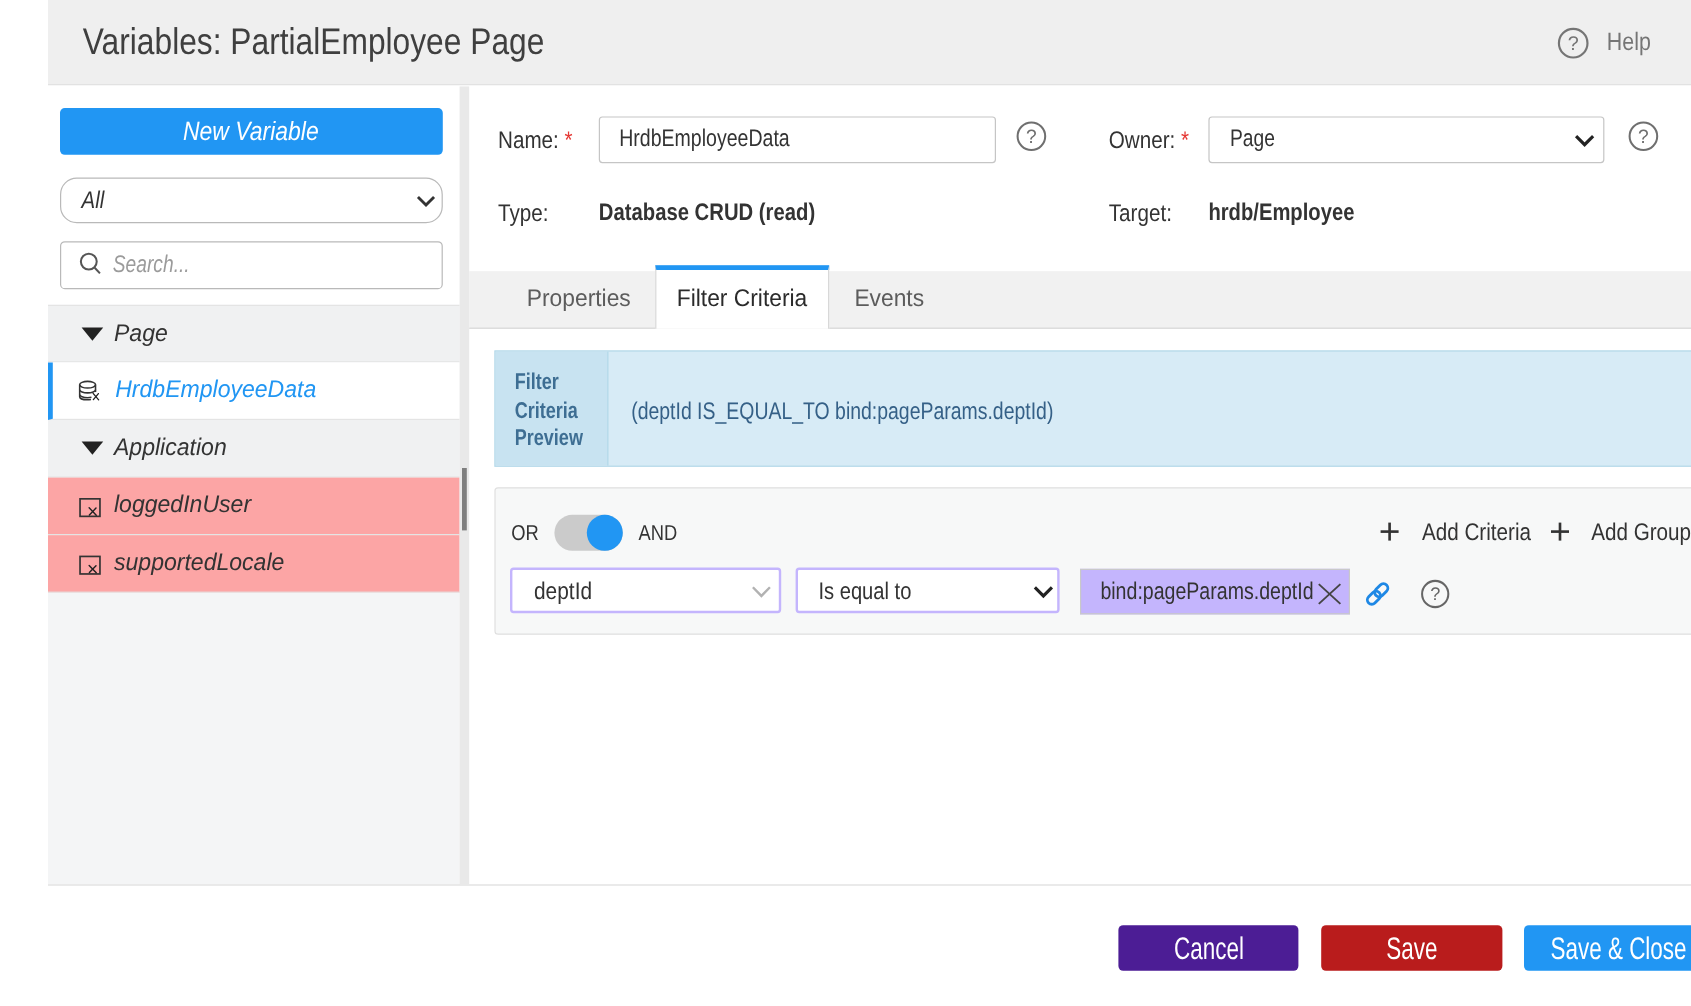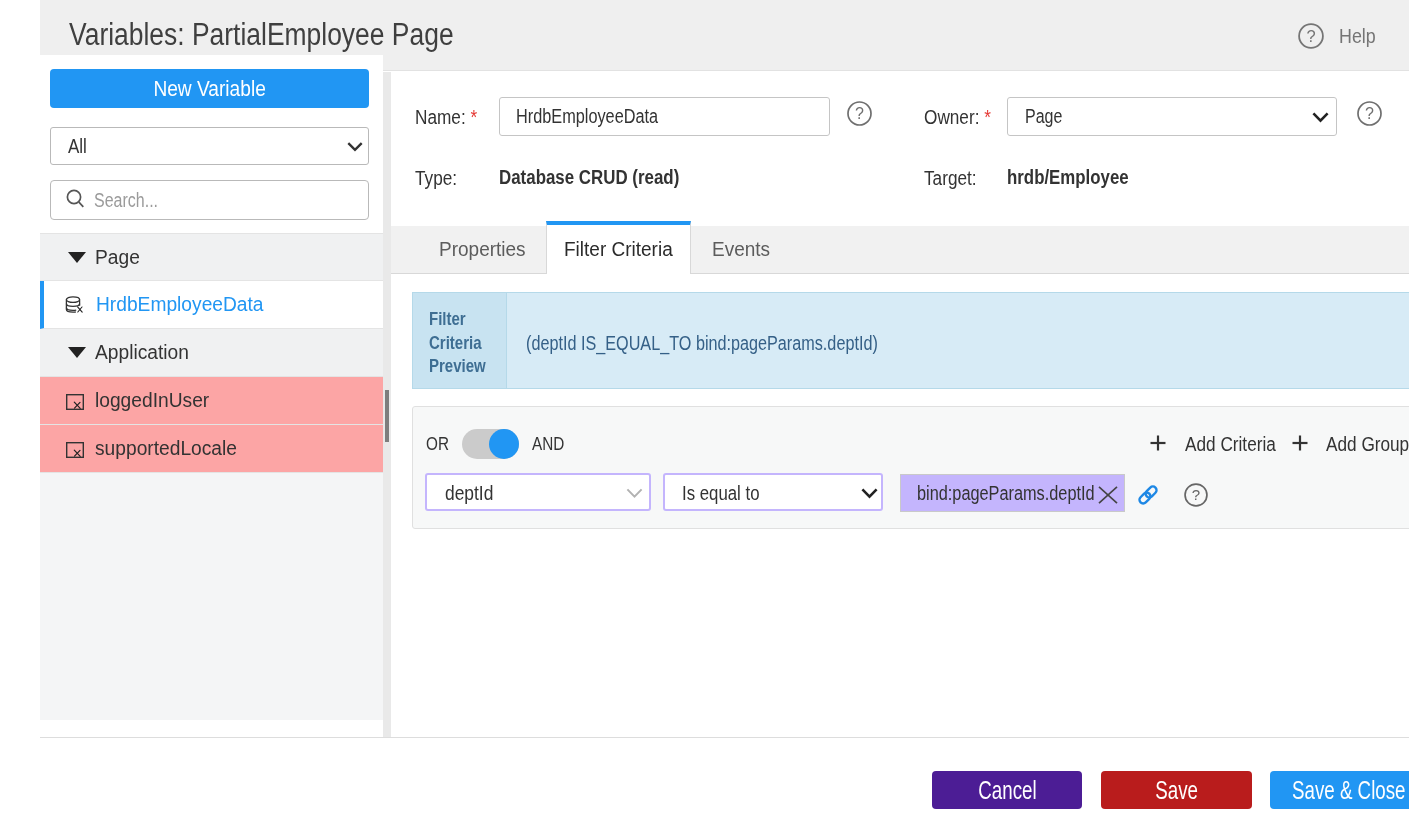--- a/index.html
+++ b/index.html
@@ -8,25 +8,25 @@
 #stage { position: relative; width: 1409px; height: 838px; will-change: transform; margin-left: 40px; }
 .abs { position: absolute; }
 
 
 #header { left: 0; top: 0; width: 1409px; height: 71px; background: #efefef;
   border-bottom: 1px solid #e2e2e2; }
 #title { left: 29px; top: 17px; font-size: 31px; color: #3f3f3f; transform: scaleX(0.853); transform-origin: 0 50%; white-space: pre; }
 #help { left: 1299px; top: 24px; color: #757575; font-size: 21px; transform: scaleX(0.85); transform-origin: 0 50%; }
 
 
-#sidebar { left: 0; top: 55px; width: 343px; height: 665px; background: #fff; }
+#sidebar { left: 0; top: 76px; width: 343px; height: 665px; background: #fff; font-style: italic; }
 #newvar { left: 10px; top: 14px; width: 319px; height: 39px; background: #2196f3;
   border-radius: 4px; color: #fff; font-size: 22px; text-align: center; line-height: 39px; }
 #newvar span { display: inline-block; transform: scaleX(0.87); }
-.sel-like { background: #fff; border: 1px solid #b9b9b9; border-radius: 3px; }
+.sel-like { background: #fff; border: 1px solid #b9b9b9; border-radius: 14px; }
 #allsel { left: 10px; top: 72px; width: 319px; height: 38px; }
 #allsel span { position: absolute; left: 17px; top: 7px; font-size: 20px; color: #333;
   transform: scaleX(0.85); transform-origin: 0 50%; }
 #searchbox { left: 10px; top: 125px; width: 319px; height: 40px; border-radius: 4px; }
 #searchbox span { position: absolute; left: 43px; top: 8px; font-size: 20px; color: #9b9b9b;
   transform: scaleX(0.8); transform-origin: 0 50%; }
 
 .trow { left: 0; width: 343px; height: 48px; border-bottom: 1px solid #e4e4e4; }
 .trow .lbl { position: absolute; left: 55px; top: 12px; font-size: 20px; color: #333;
   transform: scaleX(0.96); transform-origin: 0 50%; white-space: pre; }

